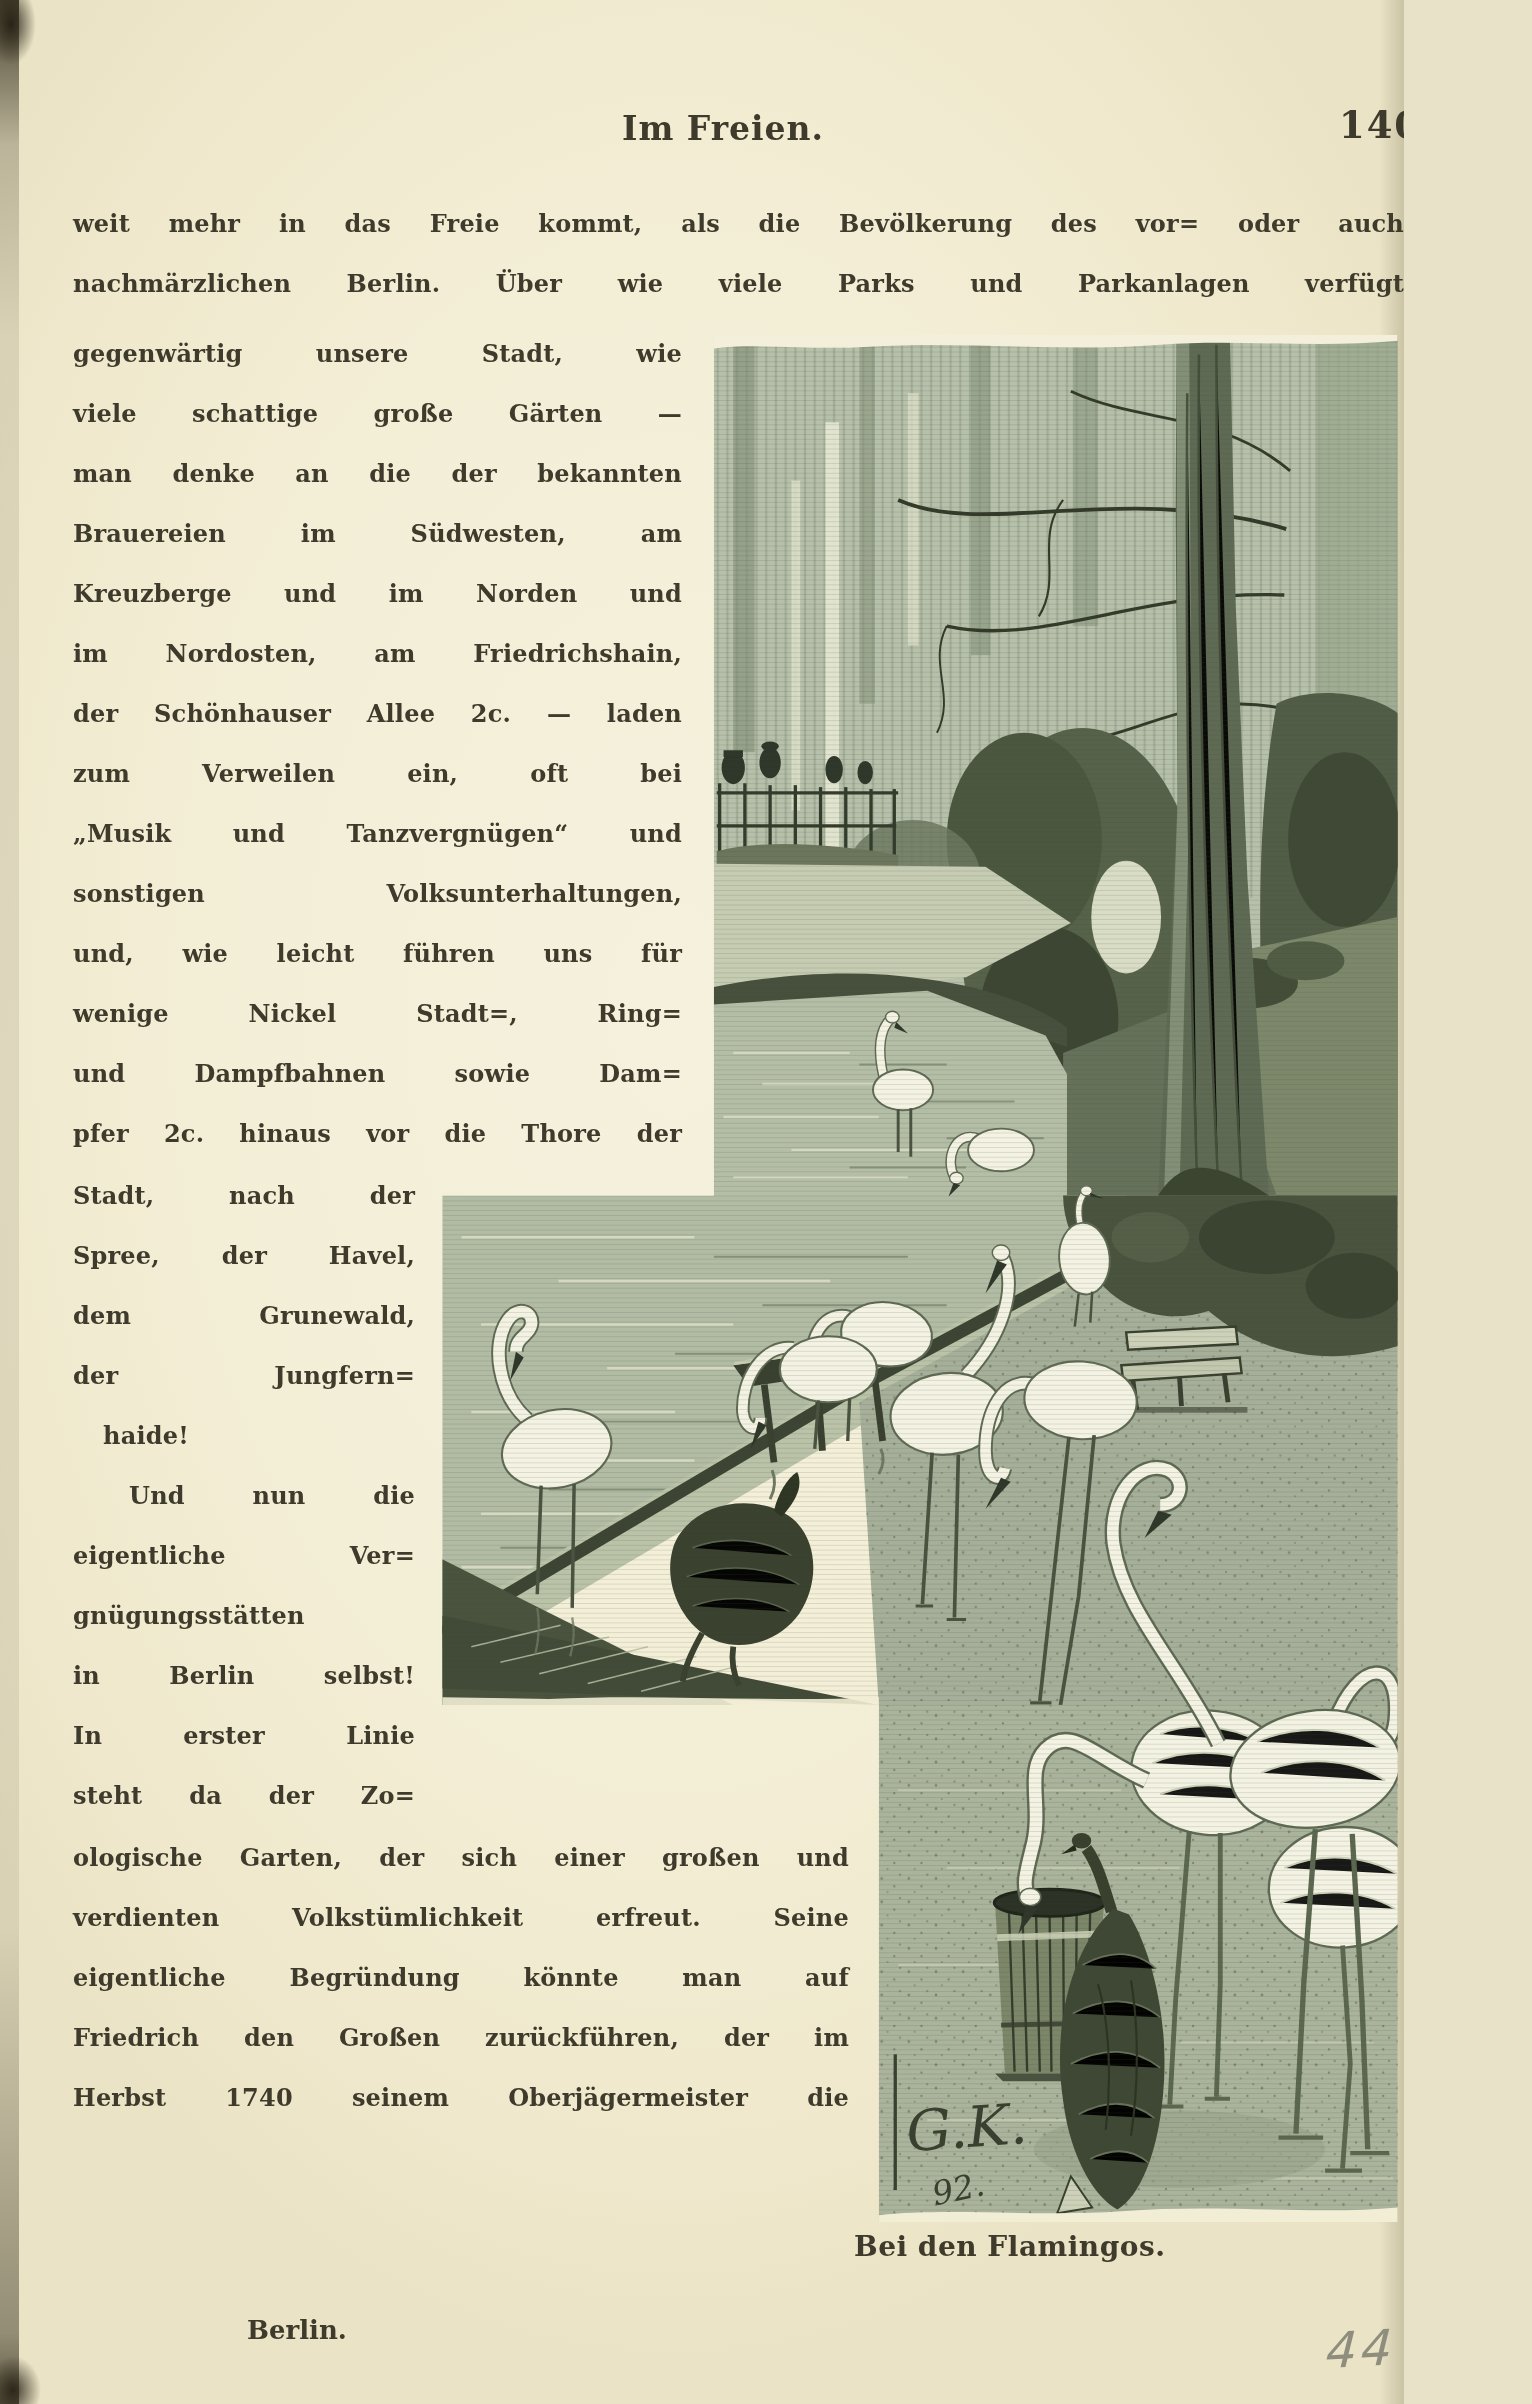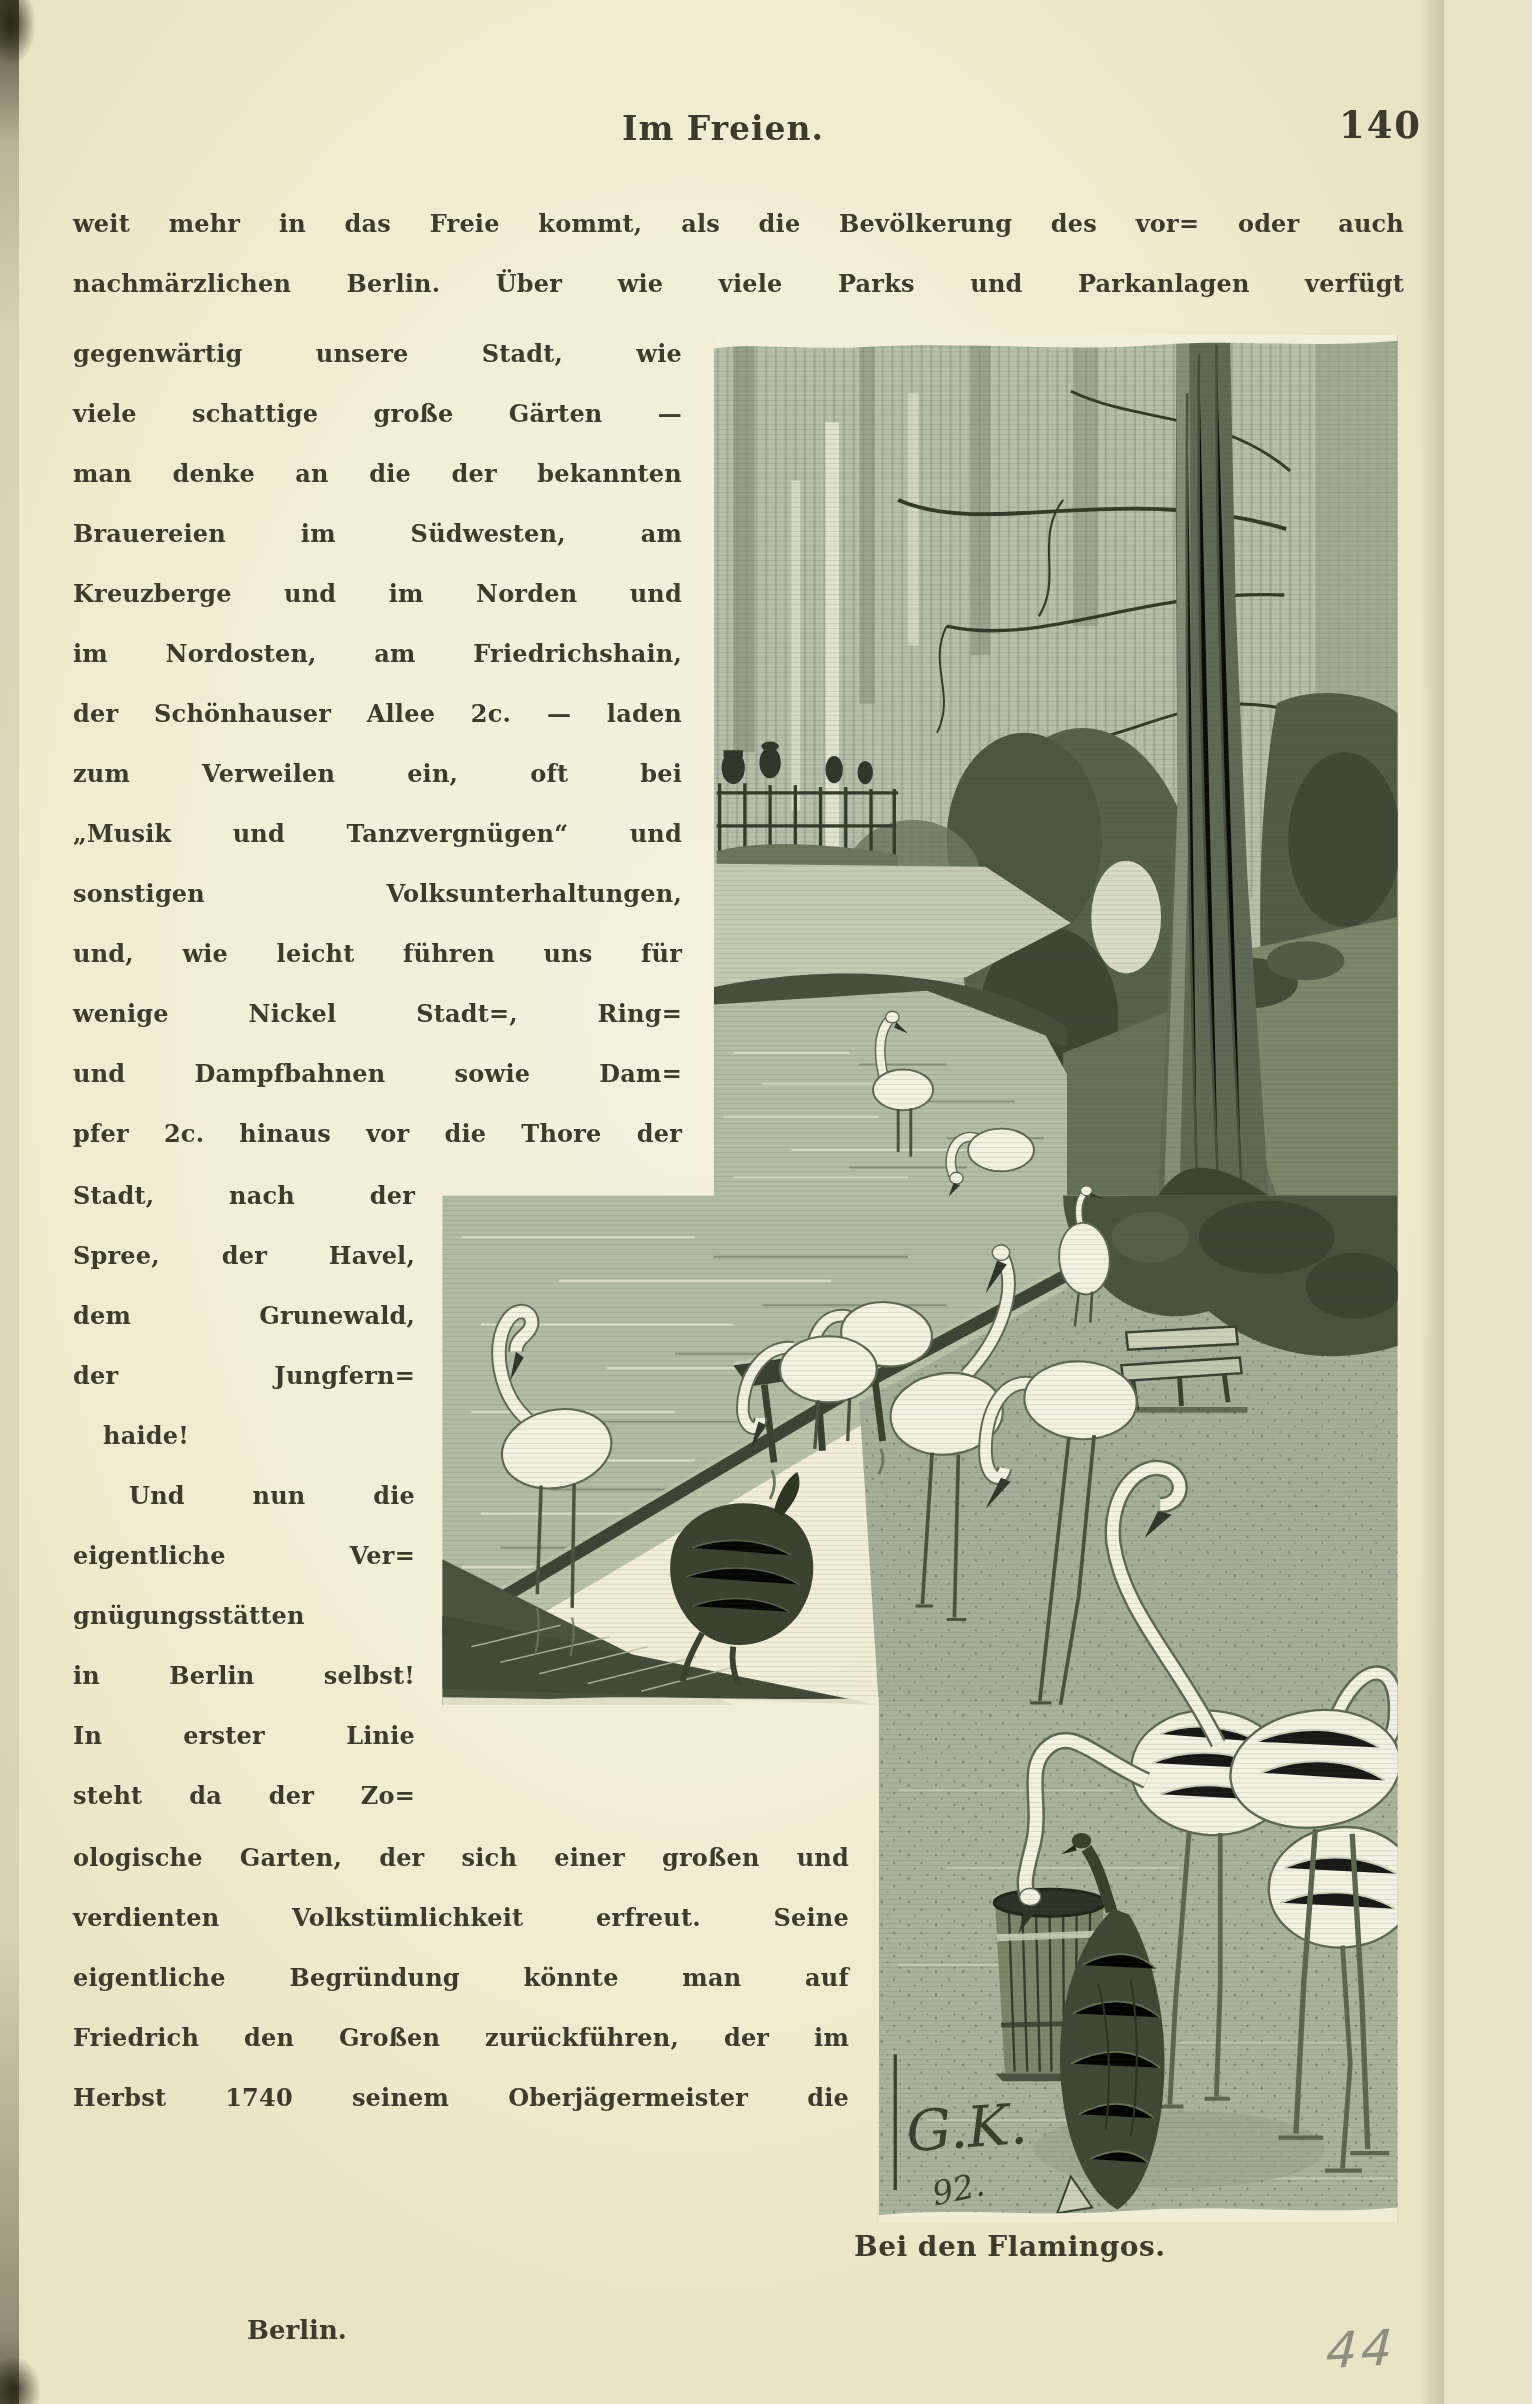--- a/index.html
+++ b/index.html
@@ -1,20 +1,20 @@
 <!DOCTYPE html>
 <html><head>
 <meta charset="utf-8">
 <style>
   html,body{margin:0;padding:0;}
   body{width:1532px;height:2405px;background:#e8e2c8;font-family:"DejaVu Serif","Liberation Serif",serif;}
   .page{position:relative;width:1404px;height:2405px;overflow:hidden;
     background:
       radial-gradient(ellipse 873px 1359px at 48% 42%, #f6f1dd 0%, #f3eed6 55%, #efe8cc 85%, #eae3c5 100%);
-    color:#3e3a2c;padding-left:40px;}
+    color:#3e3a2c;}
   
   .gutter{position:absolute;left:0;top:0;width:19.4px;height:2405px;
     background:linear-gradient(180deg, rgba(43,37,21,.85) 0%, rgba(43,37,21,.25) 6%, rgba(70,62,40,.12) 14%, rgba(70,62,40,.10) 80%, rgba(43,37,21,.45) 97%, rgba(43,37,21,.75) 100%);}
   .blot-tl{position:absolute;left:-13.6px;top:-17.5px;width:50px;height:82px;border-radius:50%;
     background:radial-gradient(closest-side, rgba(38,33,20,.95), rgba(38,33,20,0));}
   .blot-bl{position:absolute;left:-15.5px;top:2356px;width:56px;height:68px;border-radius:50%;
     background:radial-gradient(closest-side, rgba(38,33,20,.9), rgba(38,33,20,0));}
   .edge-r{position:absolute;right:0;top:0;width:25px;height:2405px;
     background:linear-gradient(270deg, rgba(120,112,80,.28), rgba(120,112,80,0));}
   .crease{position:absolute;left:1483px;top:0;width:17.5px;height:2405px;background:rgba(150,160,130,.14);}

